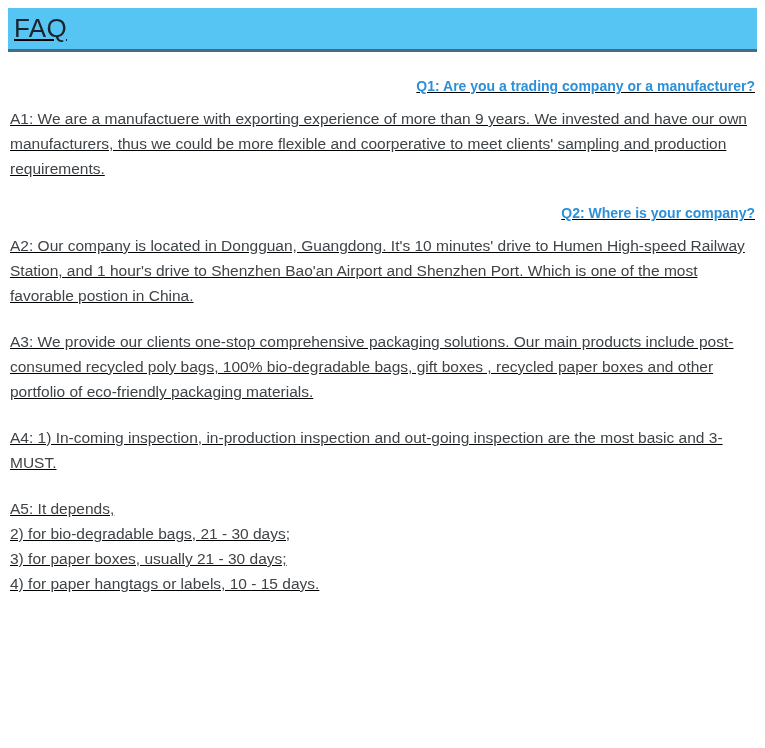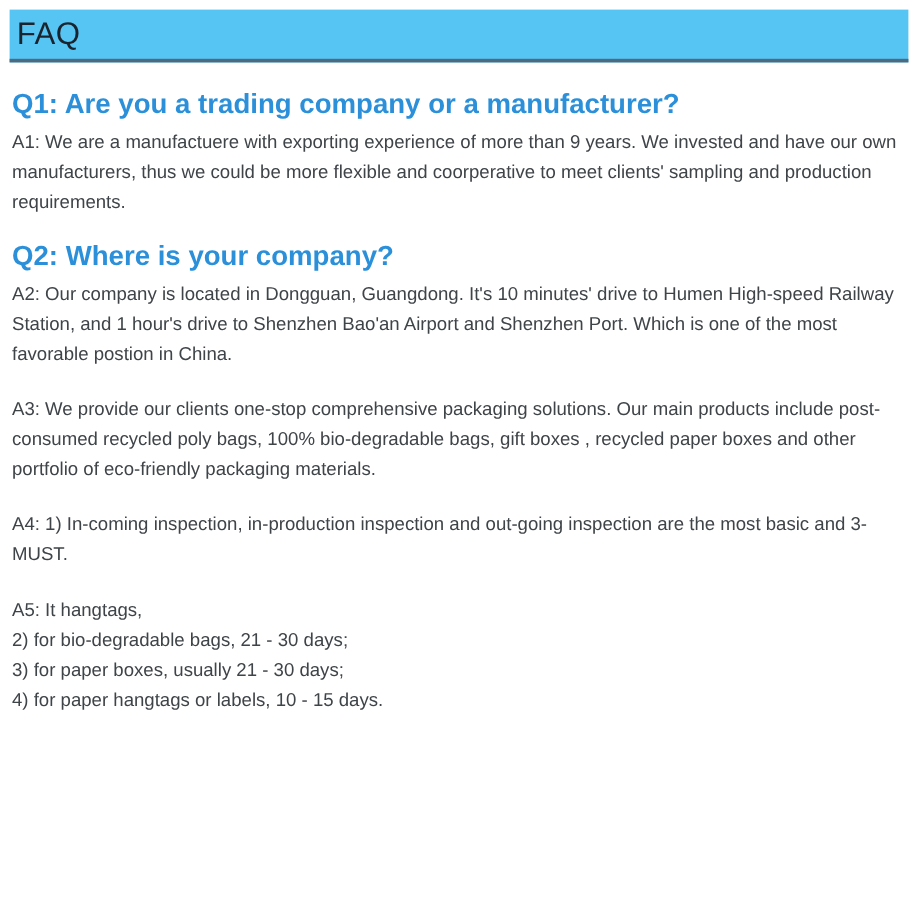--- a/index.html
+++ b/index.html
@@ -17,20 +17,21 @@
     background: var(--page-bg);
     width: 765px;
     height: 748px;
     overflow: hidden;
     font-family: "Liberation Sans", sans-serif;
   }
   .page {
     width: 765px;
     height: 564px;
     padding: 8px 8px 16px 8px;
+    text-decoration: underline;
   }
   .faq-header {
     background: var(--header-bg);
     border-bottom: 3px solid var(--header-border);
     height: 44px;
     display: flex;
     align-items: center;
     padding-left: 6px;
   }
   .faq-header h1 {
@@ -41,24 +42,25 @@
     letter-spacing: 0.3px;
   }
   .faq-content {
     padding: 23px 2px 0 2px;
   }
   .faq-item {
     margin: 0 0 21px 0;
   }
   .q {
     color: var(--question-text);
-    font-size: 23px;
+    font-size: 14px;
     line-height: 22px;
     font-weight: bold;
     margin: 0 0 9px 0;
+    text-align: right;
   }
   .a {
     color: var(--body-text);
     font-size: 15.5px;
     line-height: 25px;
     margin: 0;
   }
 </style>
 </head>
 <body>
@@ -83,20 +85,20 @@
 
     <section class="faq-item">
       <p class="a">A3: We provide our clients one-stop comprehensive packaging solutions. Our main products include post-consumed recycled poly bags, 100% bio-degradable bags, gift boxes , recycled paper boxes and other portfolio of eco-friendly packaging materials.</p>
     </section>
 
     <section class="faq-item">
       <p class="a">A4: 1) In-coming inspection, in-production inspection and out-going inspection are the most basic and 3-MUST.</p>
     </section>
 
     <section class="faq-item">
-      <p class="a">A5: It hangtags,</p>
+      <p class="a">A5: It depends,</p>
       <p class="a">2) for bio-degradable bags, 21 - 30 days;</p>
       <p class="a">3) for paper boxes, usually 21 - 30 days;</p>
       <p class="a">4) for paper hangtags or labels, 10 - 15 days.</p>
     </section>
 
   </main>
 </div>
 
 </body></html>

